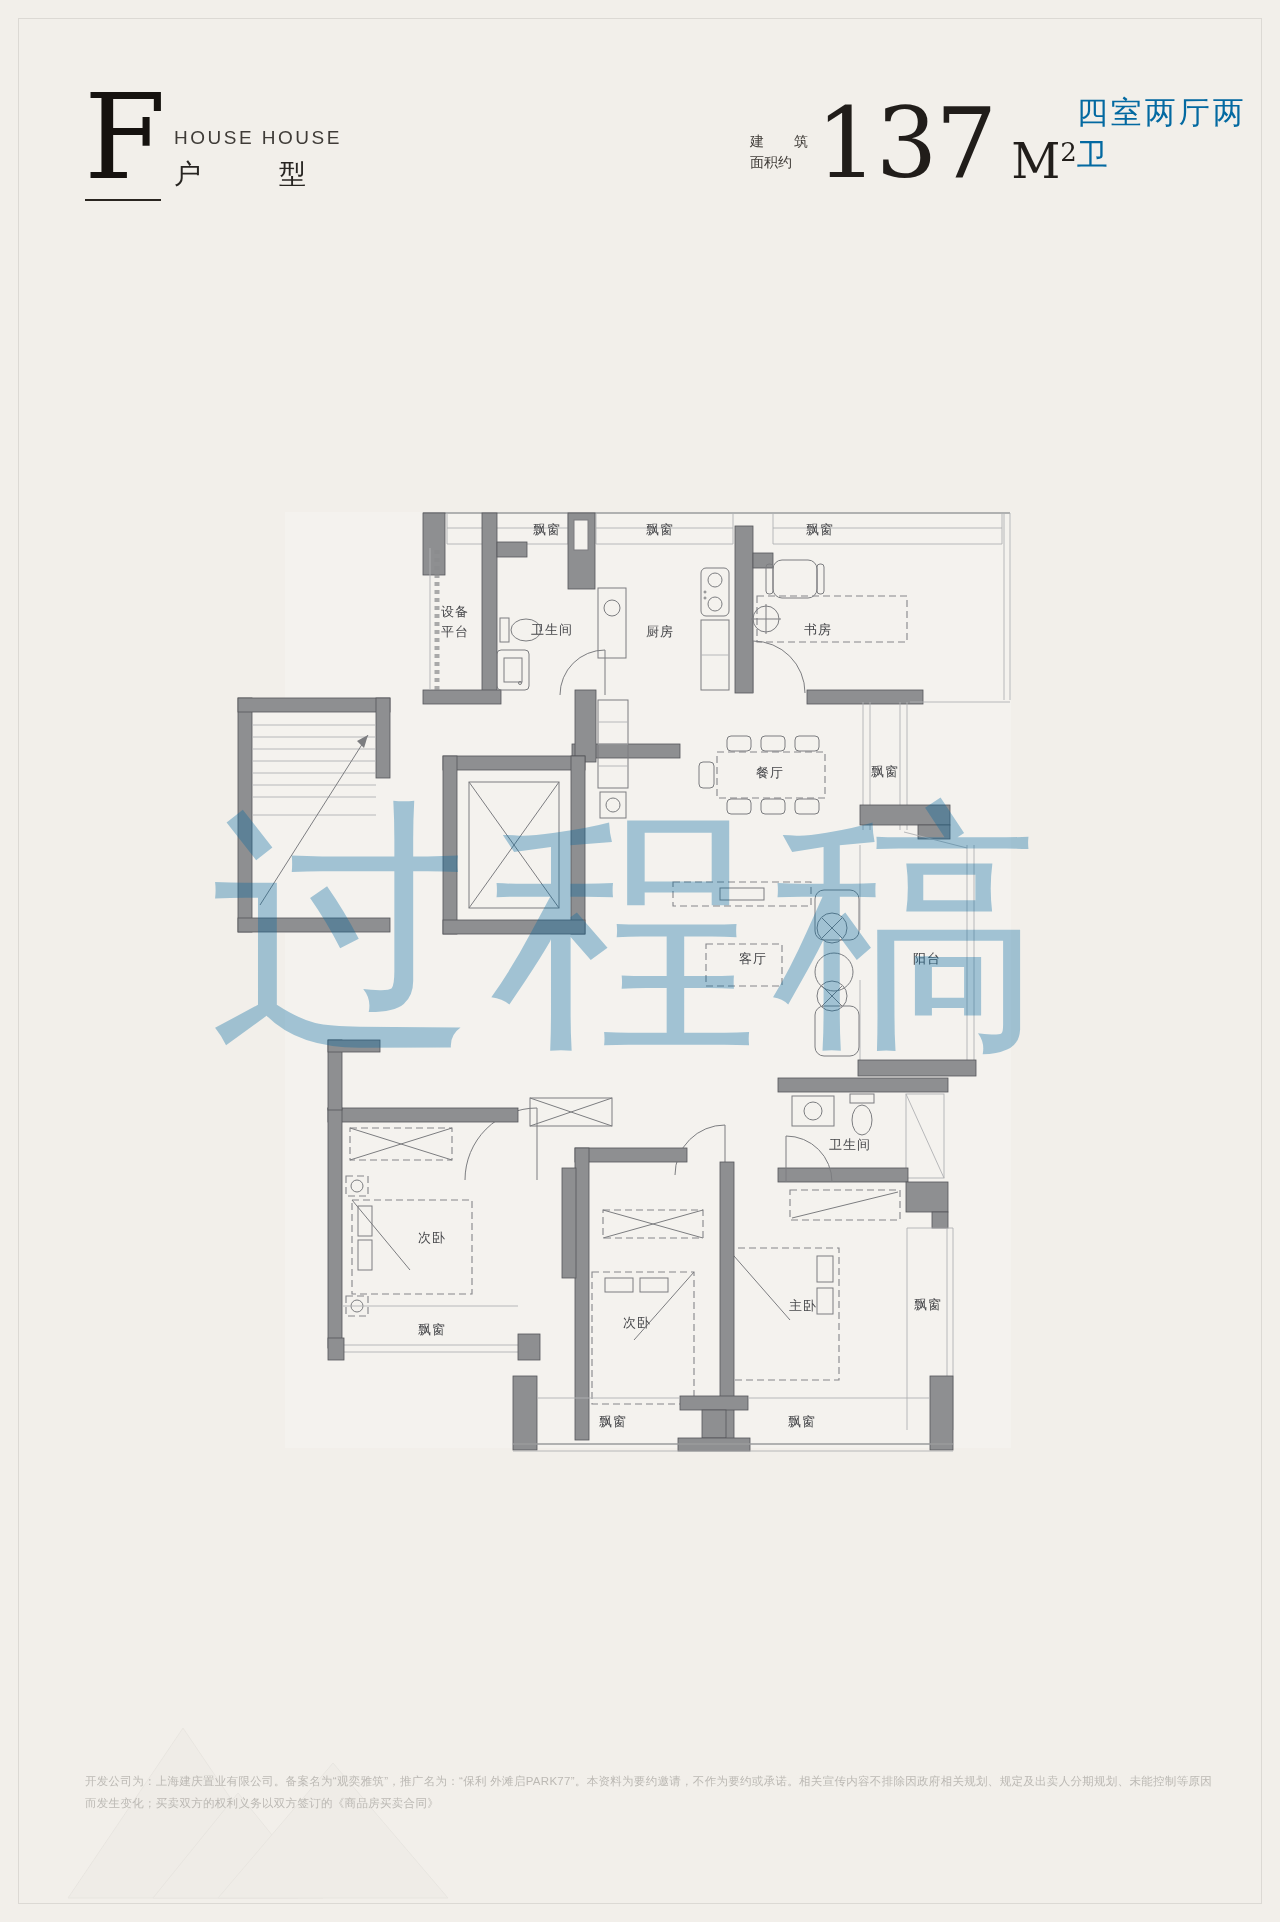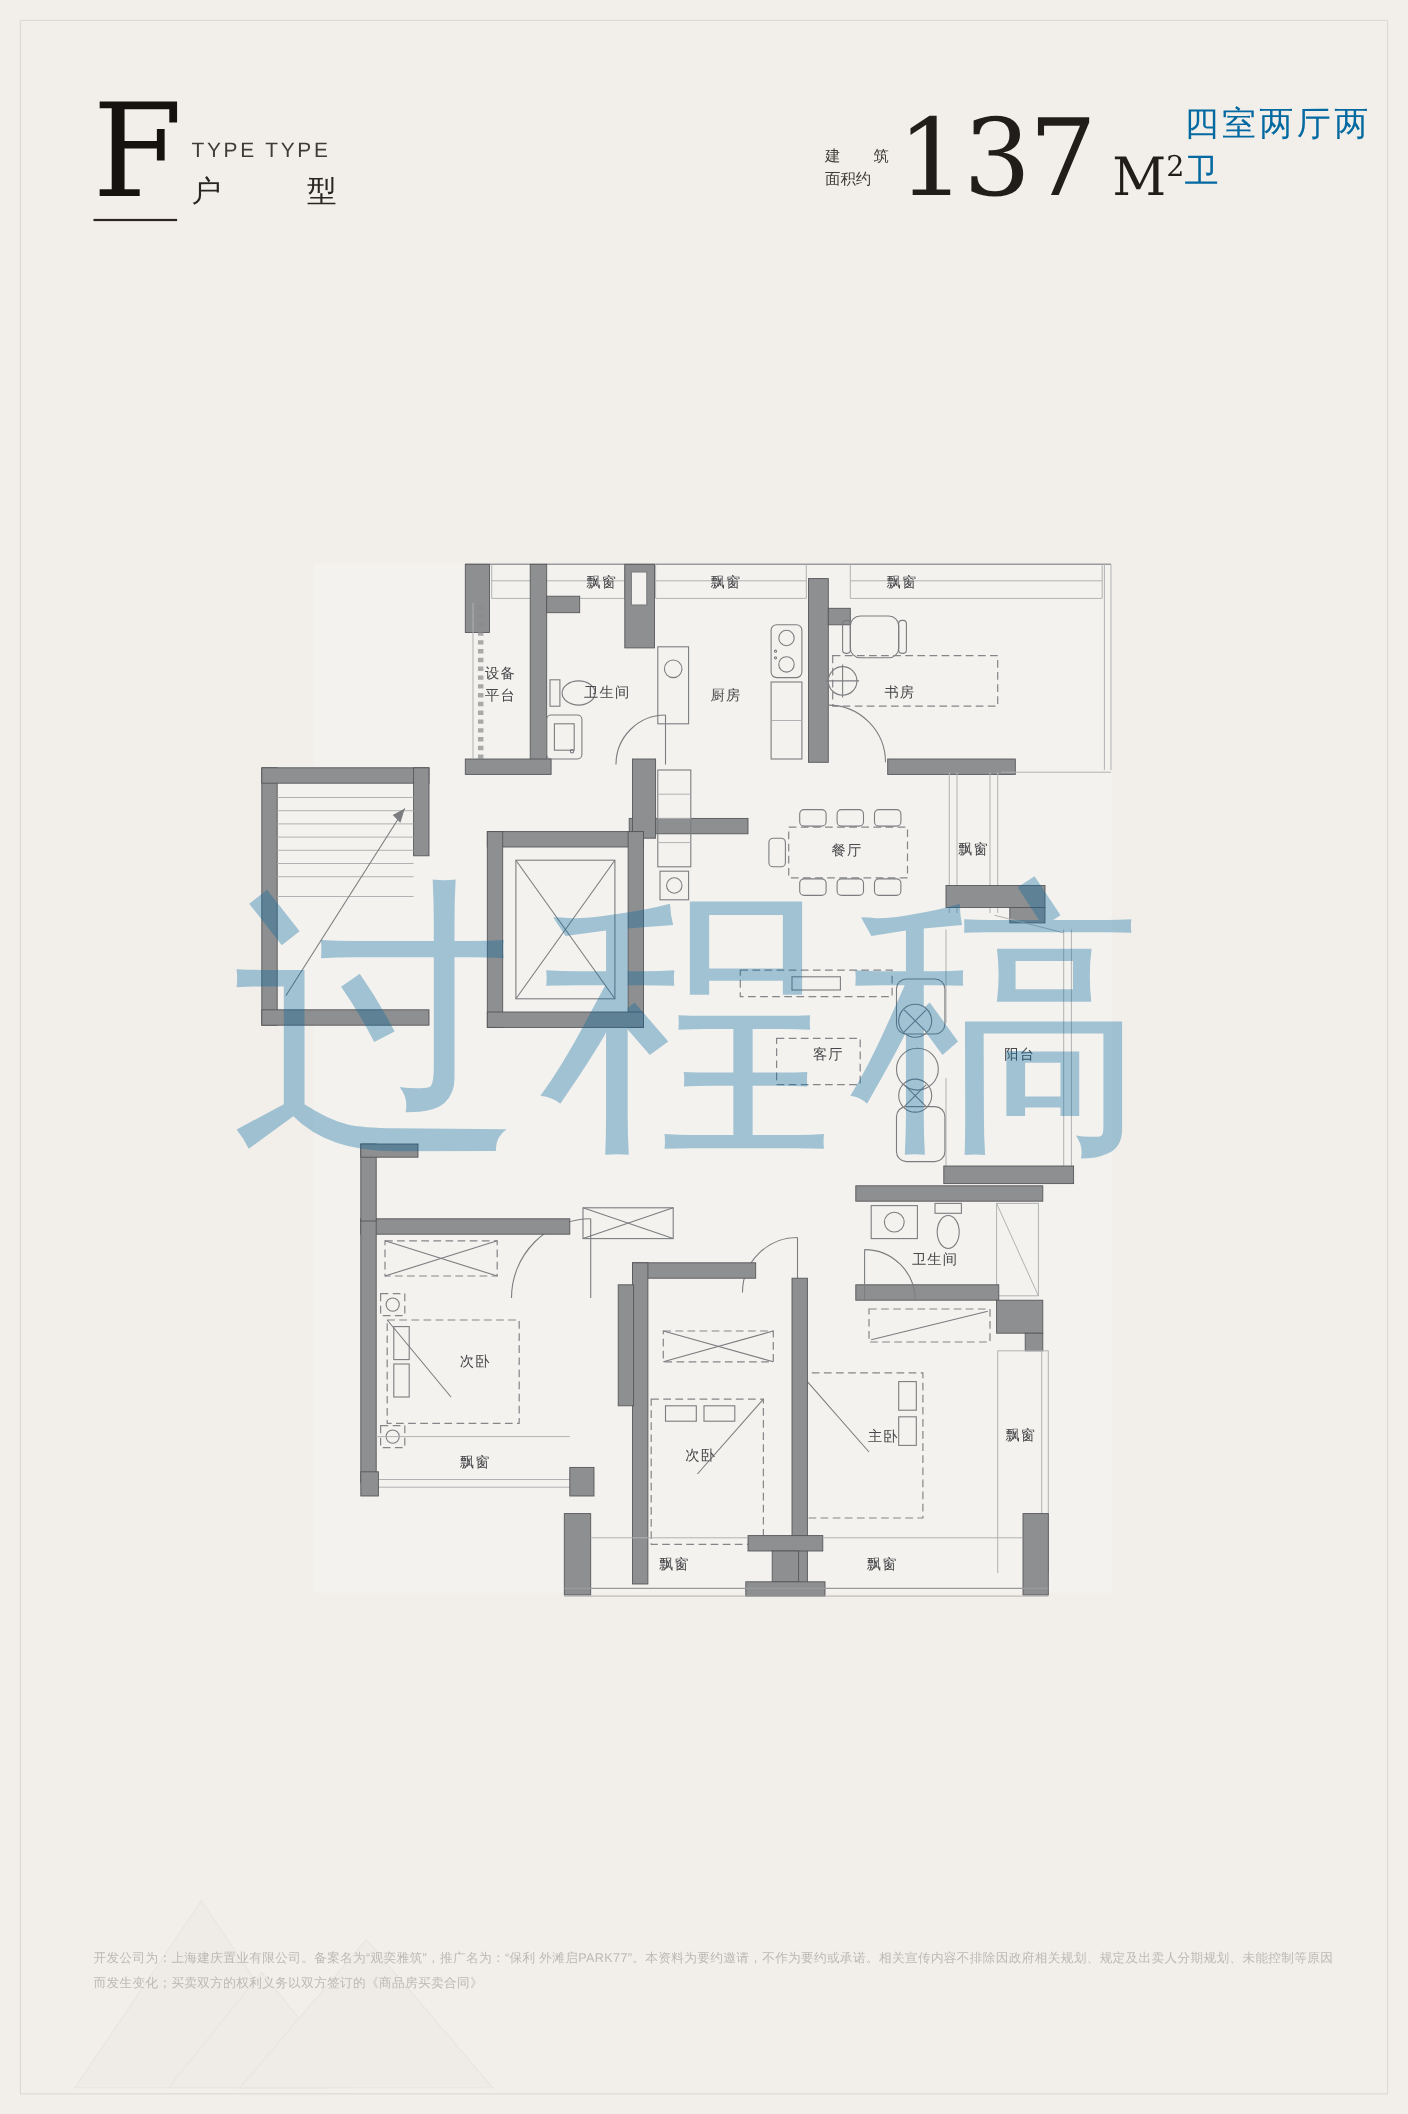--- a/index.html
+++ b/index.html
@@ -47,21 +47,21 @@
         font-size:11.5px;color:#bcb9b4;line-height:1.95;letter-spacing:0.3px;}
 </style>
 </head>
 <body>
 
 <div class="page">
   <div class="frame"></div>
 
   <div class="type-letter">F</div>
   <div class="type-letter-base"></div>
-  <div class="house-type-en">TYPE TYPE</div>
+  <div class="house-type-en">HOUSE HOUSE</div>
   <div class="house-type-zh">
     <span>户</span>
     <span>型</span>
   </div>
 
   <div class="area-wrap">
     <div class="area-prefix">
       <div class="row">
         <span>建</span>
         <span>筑</span>

